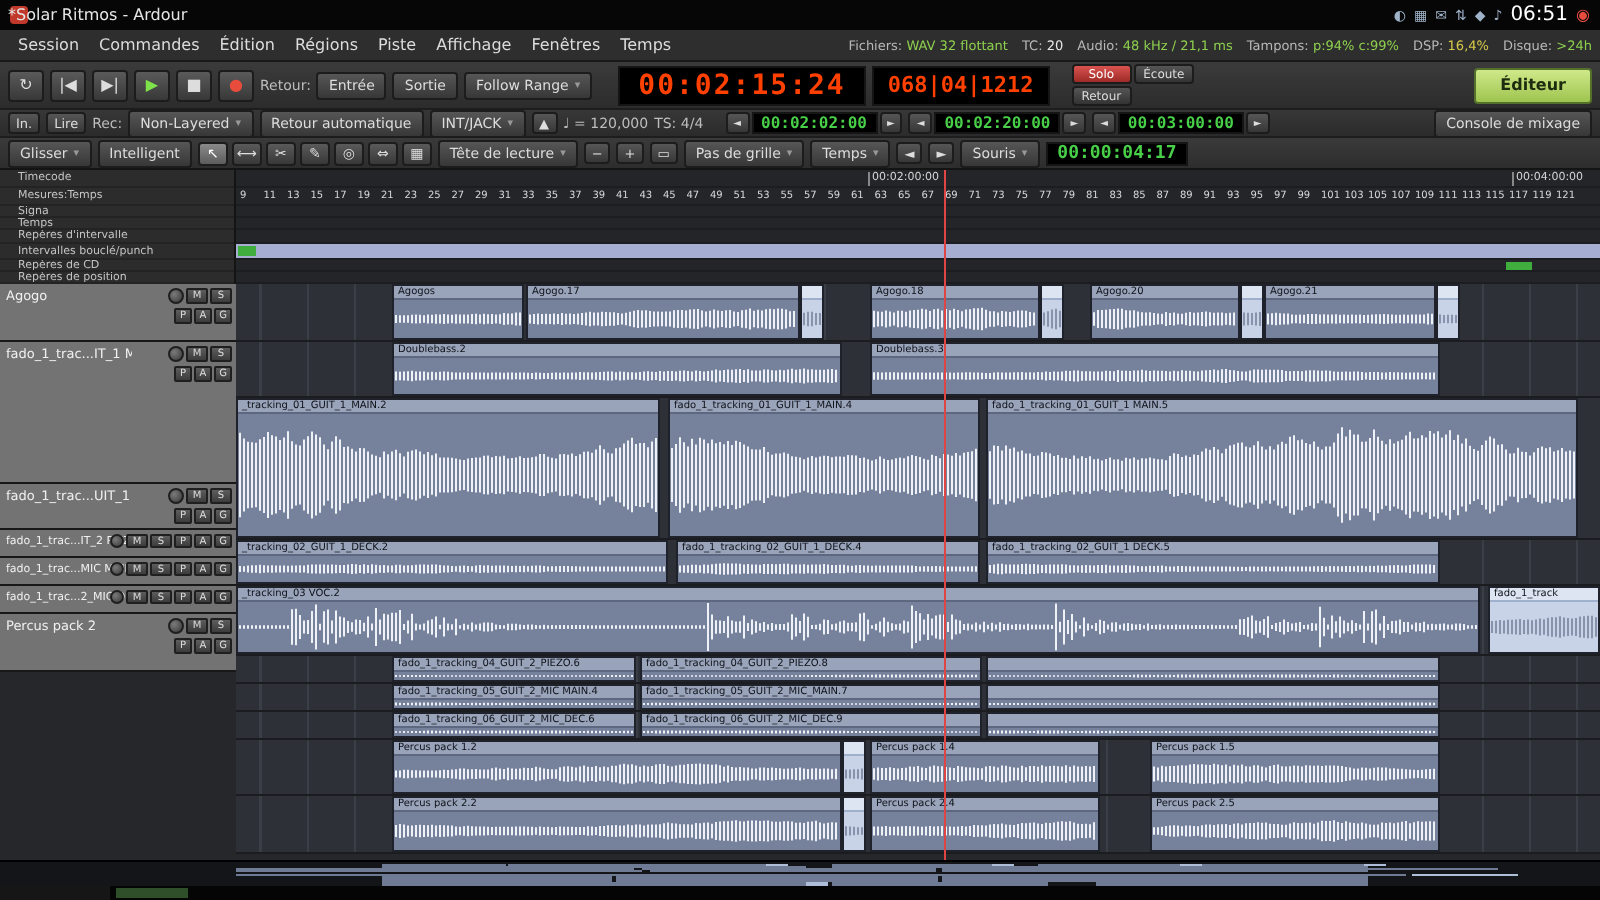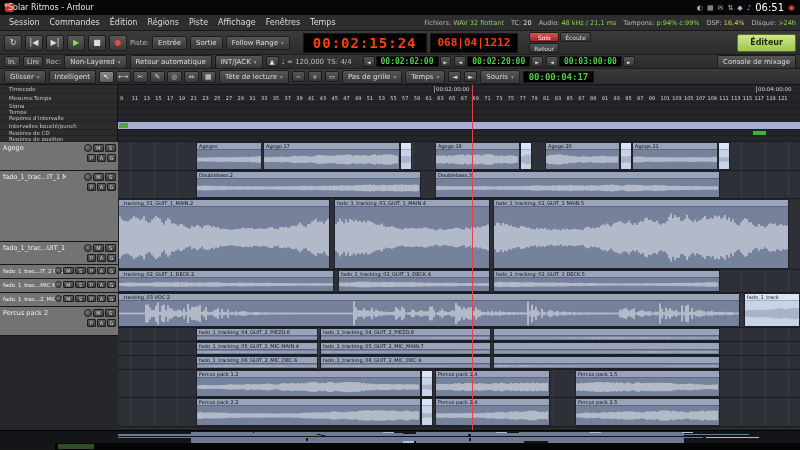--- a/index.html
+++ b/index.html
@@ -128,21 +128,21 @@
       </span>
   </div>
 
   <div class="row1">
     <button class="tbtn">↻</button>
     <button class="tbtn">|◀</button>
     <button class="tbtn">▶|</button>
     <button class="tbtn play">▶</button>
     <button class="tbtn">■</button>
     <button class="tbtn rec">●</button>
-    <span class="lab">Piste:</span>
+    <span class="lab">Retour:</span>
     <button class="sbtn">Entrée</button>
     <button class="sbtn">Sortie</button>
     <button class="dd">
       <span>Follow Range</span>
       <span class="arr">▾</span>
     </button>
     <div class="clock big">00:02:15:24</div>
     <div class="clock mid">068|04|1212</div>
     <div class="monitor">
       <button class="mbtn solo">Solo</button>

